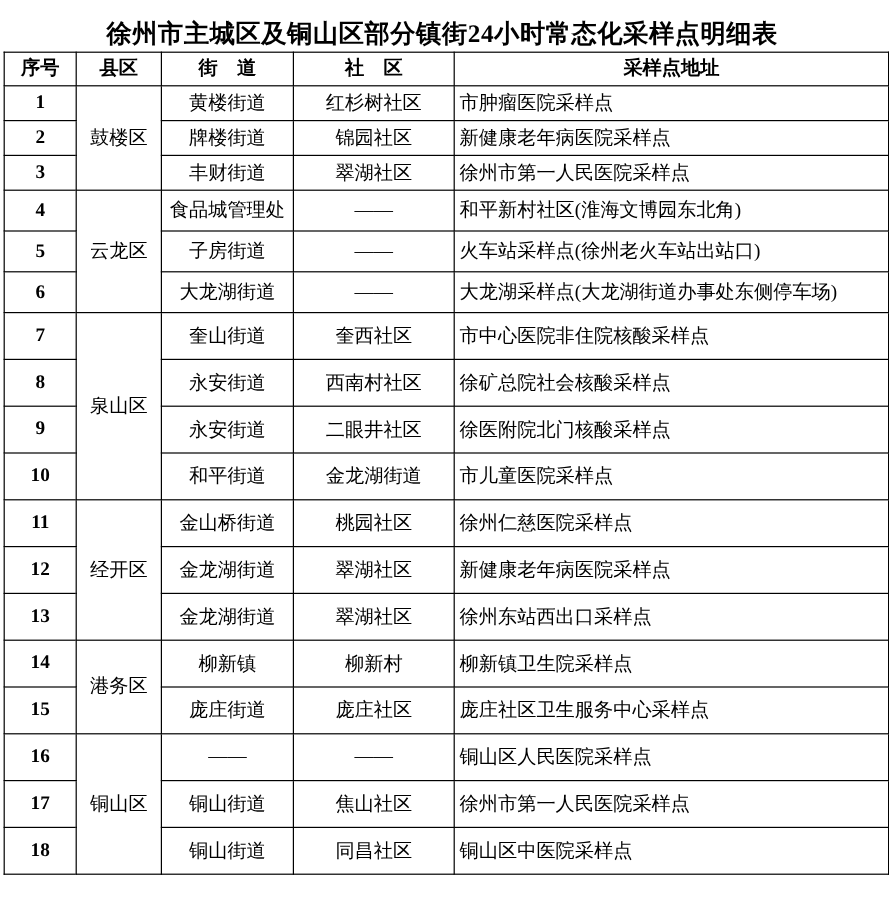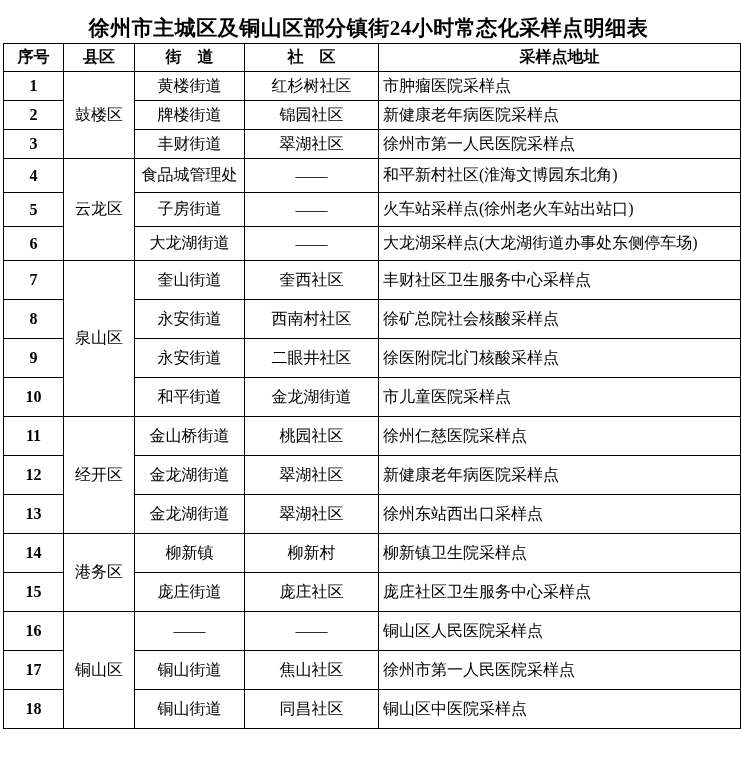--- a/index.html
+++ b/index.html
@@ -125,21 +125,21 @@
           <td class="no-cell">6</td>
           <td class="street-cell">大龙湖街道</td>
           <td class="community-cell">——</td>
           <td class="address-cell">大龙湖采样点(大龙湖街道办事处东侧停车场)</td>
         </tr>
         <tr class="h40">
           <td class="no-cell">7</td>
           <td class="district-cell" rowspan="4">泉山区</td>
           <td class="street-cell">奎山街道</td>
           <td class="community-cell">奎西社区</td>
-          <td class="address-cell">丰财社区卫生服务中心采样点</td>
+          <td class="address-cell">市中心医院非住院核酸采样点</td>
         </tr>
         <tr class="h40">
           <td class="no-cell">8</td>
           <td class="street-cell">永安街道</td>
           <td class="community-cell">西南村社区</td>
           <td class="address-cell">徐矿总院社会核酸采样点</td>
         </tr>
         <tr class="h40">
           <td class="no-cell">9</td>
           <td class="street-cell">永安街道</td>

